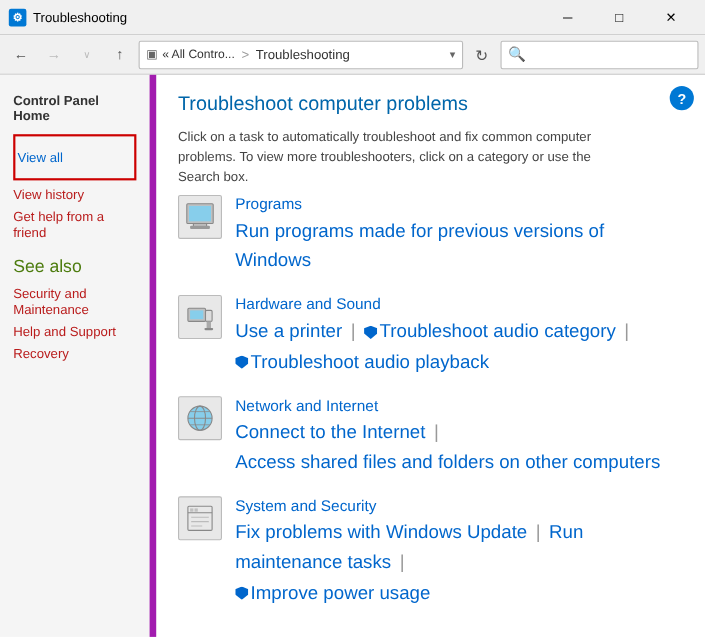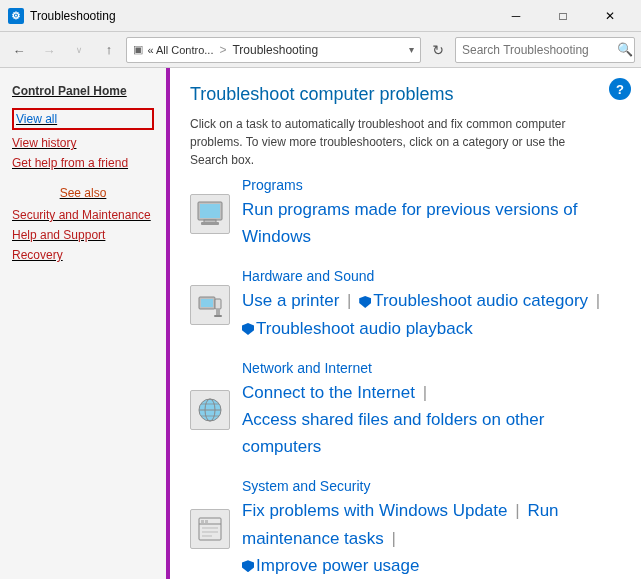--- a/index.html
+++ b/index.html
@@ -71,41 +71,40 @@
     .search-icon { color: #666; font-size: 13px; }
 
     
     .main {
       display: flex;
       height: calc(579px - 32px - 36px);
     }
 
     
     .sidebar {
-      width: 170px;
+      width: 142px;
       background: #f5f5f5;
-      border-right: 4px solid #a21caf;
+      border-right: 6px solid #a21caf;
       padding: 16px 12px;
       flex-shrink: 0;
-      text-decoration: underline;
     }
     .sidebar-title {
       font-size: 12px; font-weight: 600; color: #333; margin-bottom: 10px;
     }
     .sidebar-link {
       display: block; font-size: 12px; color: #b91c1c; text-decoration: none;
       margin-bottom: 6px; cursor: pointer;
     }
     .sidebar-link.selected {
       border: 2px solid #cc0000;
-      padding: 2px 2px;
+      padding: 12px 2px;
       color: #0066cc;
     }
     .sidebar-separator { margin: 16px 0 8px 0; }
-    .sidebar-see-also { font-size: 12px; color: #c2410c; margin-bottom: 8px; text-align: center; }
+    .sidebar-see-also { font-size: 16px; color: #4d7c0f; margin-bottom: 8px; }
 
     
     .content {
       flex: 1;
       padding: 16px 20px;
       overflow-y: auto;
       position: relative;
     }
 
     .help-btn {
@@ -119,21 +118,21 @@
     .page-title {
       font-size: 18px; color: #0066aa; font-weight: 400; margin-bottom: 10px;
     }
     .page-desc {
       font-size: 12px; color: #444; line-height: 1.5; margin-bottom: 8px;
       max-width: 400px;
     }
 
     
     .category-item {
-      display: flex; align-items: center; margin-bottom: 18px; gap: 12px;
+      display: flex; align-items: flex-start; margin-bottom: 18px; gap: 12px;
     }
     .category-icon {
       width: 40px; height: 40px; flex-shrink: 0; display: flex; align-items: center; justify-content: center;
       border: 1px solid #bbb; background: #e8e8e8; border-radius: 2px;
       font-size: 18px;
     }
     .category-info {}
     .category-name {
       font-size: 14px; color: #0066cc; font-weight: 400; margin-bottom: 3px; cursor: pointer;
     }
@@ -167,21 +166,20 @@
   <div class="address-box">
     <span class="address-box-icon">▣</span>
     <span class="address-path">« All Contro...</span>
     <span class="address-sep">&gt;</span>
     <span class="address-current">Troubleshooting</span>
     <span style="flex:1"></span>
     <span class="address-dropdown">▾</span>
   </div>
   <button class="refresh-btn">↻</button>
   <div class="search-box">
-    <input class="search-input" type="text" placeholder="Search Troubleshooting" style="">
     <span class="search-icon">🔍</span>
   </div>
 </div>
 
 <div class="main">
 
   <div class="sidebar">
     <div class="sidebar-title">Control Panel Home</div>
     <a class="sidebar-link selected">View all</a>
     <a class="sidebar-link">View history</a>

